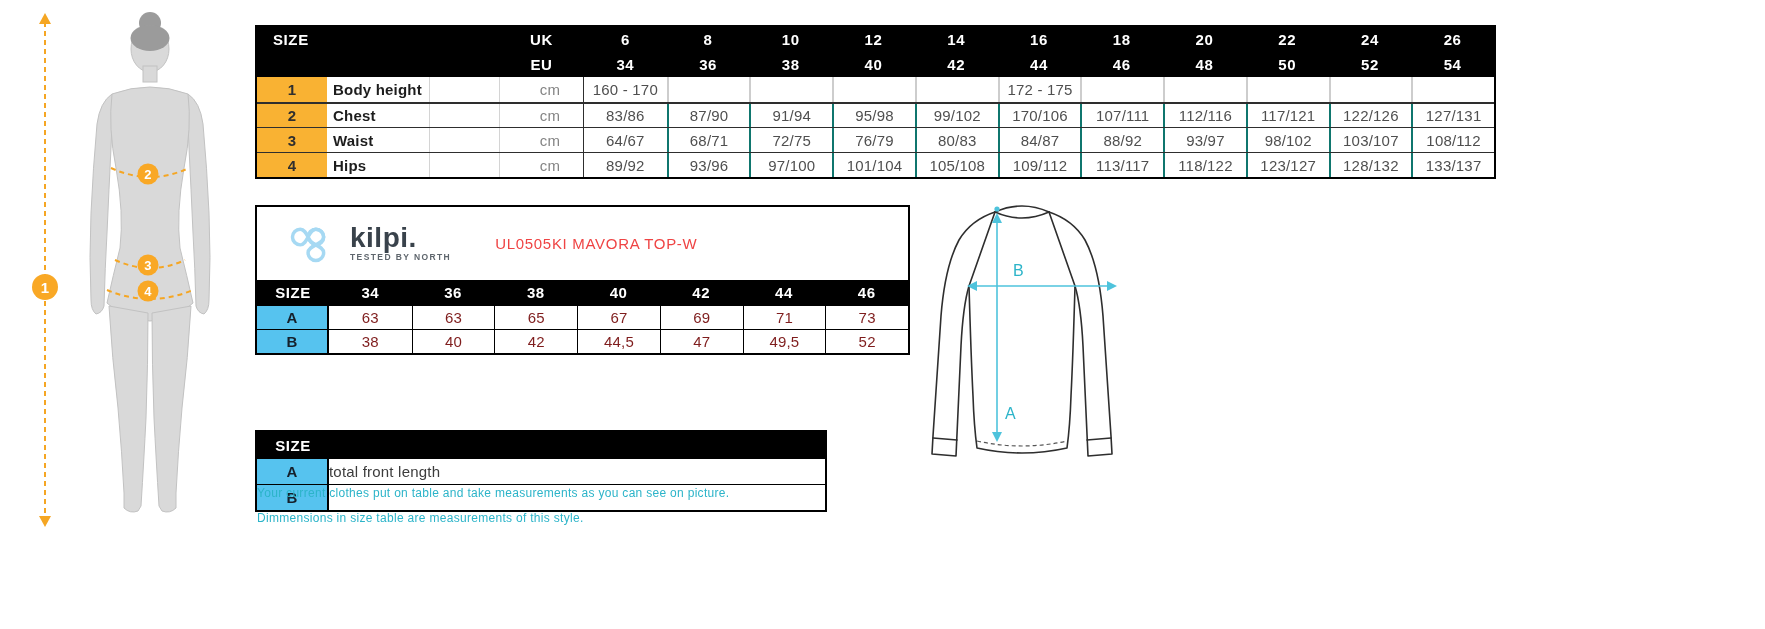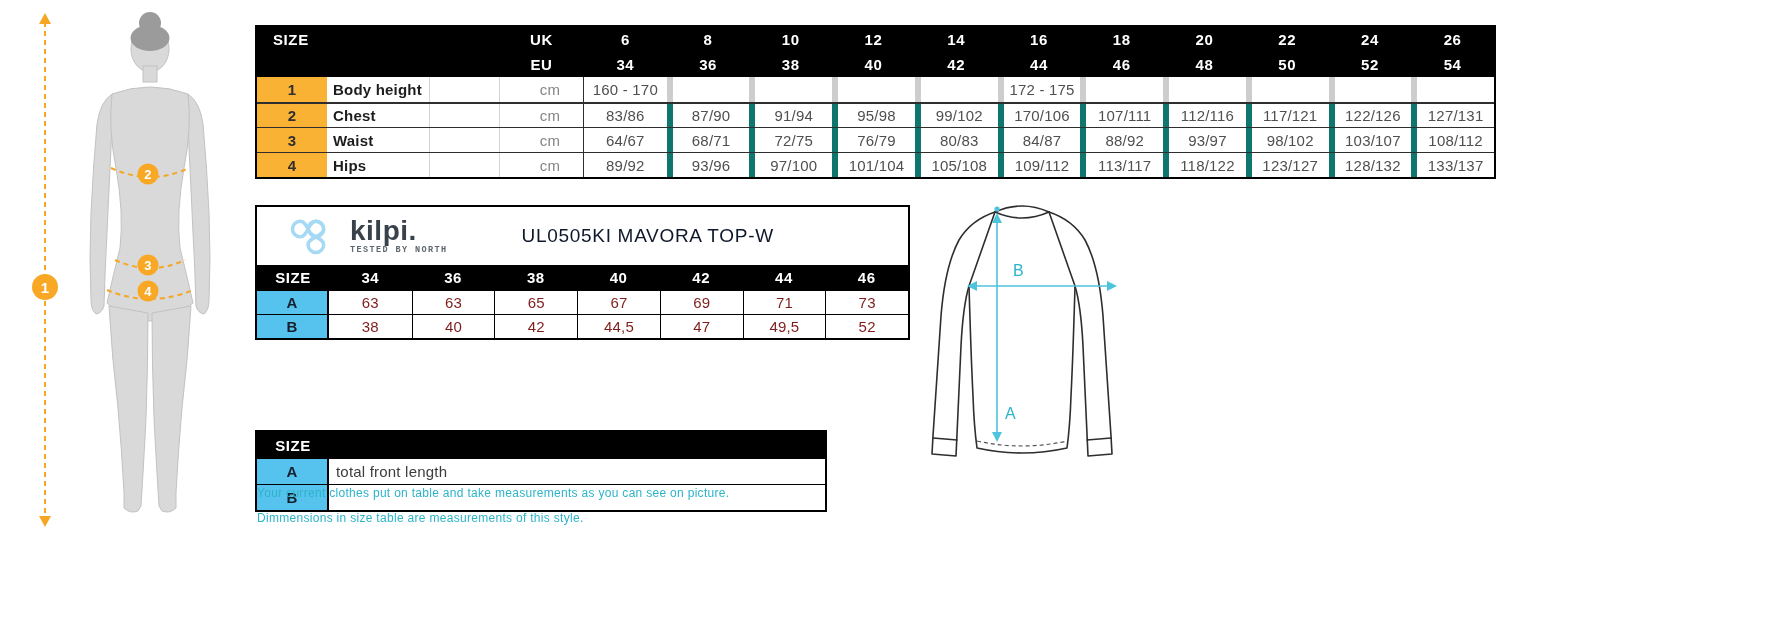--- a/index.html
+++ b/index.html
@@ -21,47 +21,47 @@
   .mt-row {
     display:grid; grid-template-columns:70px 102px 70px 85px repeat(11,1fr); height:25px;
   }
   .mt-row + .mt-row { border-top:1px solid #2e2e2e; }
   .mt-row.row-chest { border-top-width:2px; }
   .c-num { background:#F9B233; color:#2f2f2f; font-weight:600; }
   .c-label { justify-content:flex-start; padding-left:6px; color:#1d1d1d; font-weight:600; }
   .c-spacer { border-left:1px solid #d4d4d4; }
   .c-unit { border-left:1px solid #d4d4d4; border-right:1px solid #2e2e2e; color:#858585;padding-left:17px; }
   .c-val { color:#4f4f4f; }
-  .c-val + .c-val { border-left:6px solid #0f766e; }
+  .c-val + .c-val { border-left:2px solid #0f766e; }
   .row-bh .c-val + .c-val { border-left-color:#cdcdcd; }
 
   
   .product-table { position:absolute; left:255px; top:205px; width:655px; border:2px solid #000; background:#fff; }
-  .pt-head { height:58px; display:flex; align-items:center; }
+  .pt-head { height:73px; display:flex; align-items:center; }
   .brand { display:flex; align-items:center; margin-left:32px; }
   .brand-text { margin-left:9px; }
   .brand-name { font-size:28px; font-weight:800; color:#39424b; letter-spacing:0.5px; line-height:26px; }
-  .brand-tagline { font-size:8.5px; letter-spacing:1.4px; color:#5f666d; font-weight:600; margin-top:1px;font-family:Liberation Mono, monospace; }
-  .pt-title { margin-left:74px; font-size:19px; letter-spacing:0.7px; color:#0f172a; font-weight:500; }
+  .brand-tagline { font-size:8.5px; letter-spacing:1.4px; color:#5f666d; font-weight:600; margin-top:1px; }
+  .pt-title { margin-left:44px; font-size:15px; letter-spacing:0.7px; color:#ef4444; font-weight:500; }
   .pt-sizes {
     display:grid; grid-template-columns:72px repeat(7,1fr); height:25px;
     background:#000; color:#fff; font-weight:600; letter-spacing:0.5px;
   }
   .pt-row { display:grid; grid-template-columns:72px repeat(7,1fr); height:24px; border-top:1px solid #000; }
   .pt-row .lab { background:#56C3EF; color:#15202b; font-weight:600; border-right:2px solid #000; }
   .pt-row .v { color:#7f1d1d; }
   .pt-row .v + .v { border-left:1px solid #000; }
 
   
   .legend-table { position:absolute; left:255px; top:430px; width:572px; border:2px solid #000; background:#fff; }
   .lg-head { height:26px; background:#000; color:#fff; display:flex; align-items:center; font-weight:600; letter-spacing:0.6px; }
   .lg-head .lg-size { width:72px; text-align:center; }
   .lg-row { display:grid; grid-template-columns:72px 1fr; height:26px; border-top:1px solid #000; }
   .lg-row .lab { background:#56C3EF; color:#15202b; font-weight:600; border-right:2px solid #000; }
-  .lg-row .desc { justify-content:flex-start; padding-left:7px; color:#3c3c3c; }
+  .lg-row .desc { justify-content:flex-start; padding-left:0; color:#3c3c3c; }
 
   
   .note { position:absolute; left:257px; color:#2CB4C9; font-size:12px; letter-spacing:0.3px; }
   .note-1 { top:486px; }
   .note-2 { top:511px; }
 
   
   .figure-svg { position:absolute; left:8px; top:8px; }
   .shirt-svg  { position:absolute; left:915px; top:196px; }
   svg text.marker { font-family:"Liberation Sans", sans-serif; font-weight:bold; fill:#fff; }

